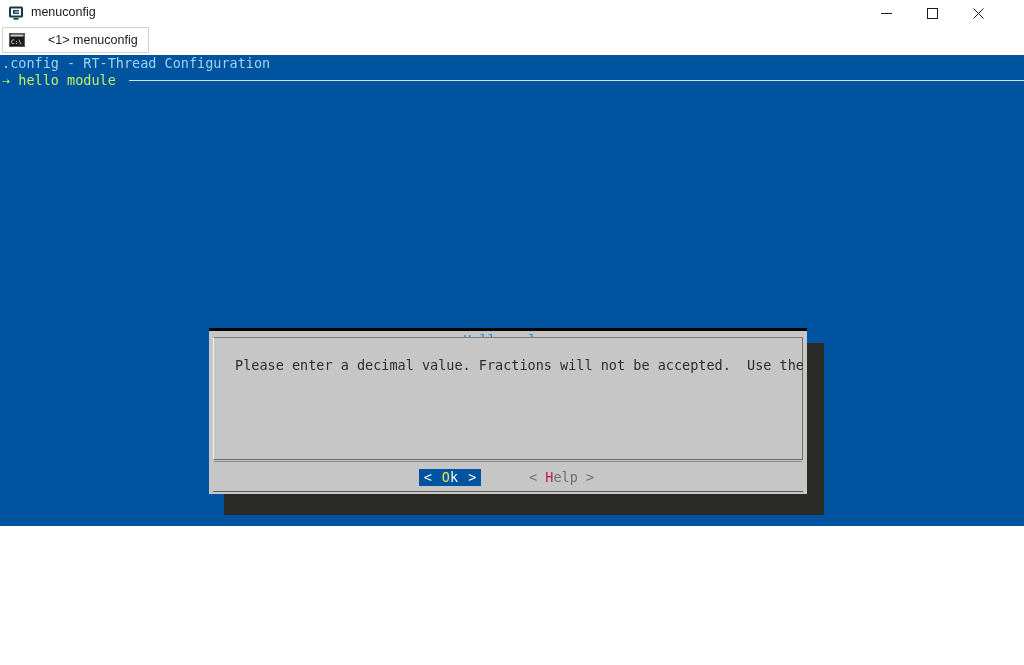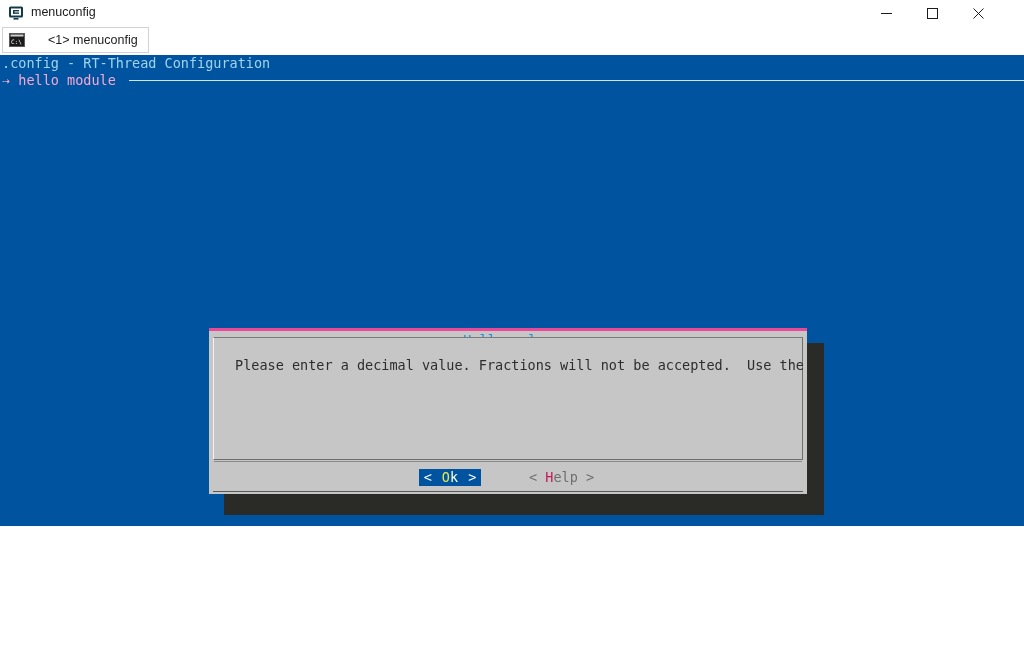--- a/index.html
+++ b/index.html
@@ -151,21 +151,21 @@
     font-size: 13.5px;
     line-height: 17px;
     color: #9fd4ef;
     white-space: pre;
   }
   #term-line-crumb {
     position: absolute;
     left: 2px; top: 17px;
     font-size: 13.5px;
     line-height: 17px;
-    color: #f9a8d4;
+    color: #bef264;
     white-space: pre;
   }
   #term-rule {
     position: absolute;
     left: 129px;
     top: 25px;
     width: 895px;
     height: 1px;
     background: #cfe6f5;
   }
@@ -177,21 +177,21 @@
     width: 600px;
     height: 172px;
     background: #2a2a26;
   }
   #dialog {
     position: absolute;
     left: 209px; top: 273px;
     width: 598px;
     height: 166px;
     background: #c6c6c6;
-    border-top: 3px solid #ec4899;
+    border-top: 3px solid #000000;
     box-sizing: border-box;
     font-family: "DejaVu Sans Mono", "Liberation Mono", monospace;
   }
   #dialog-inner {
     position: absolute;
     left: 4px; top: 6px;
     width: 590px;
     height: 123px;
     border: 1px solid #6e6e6e;
     border-top-color: #7a7a7a;

